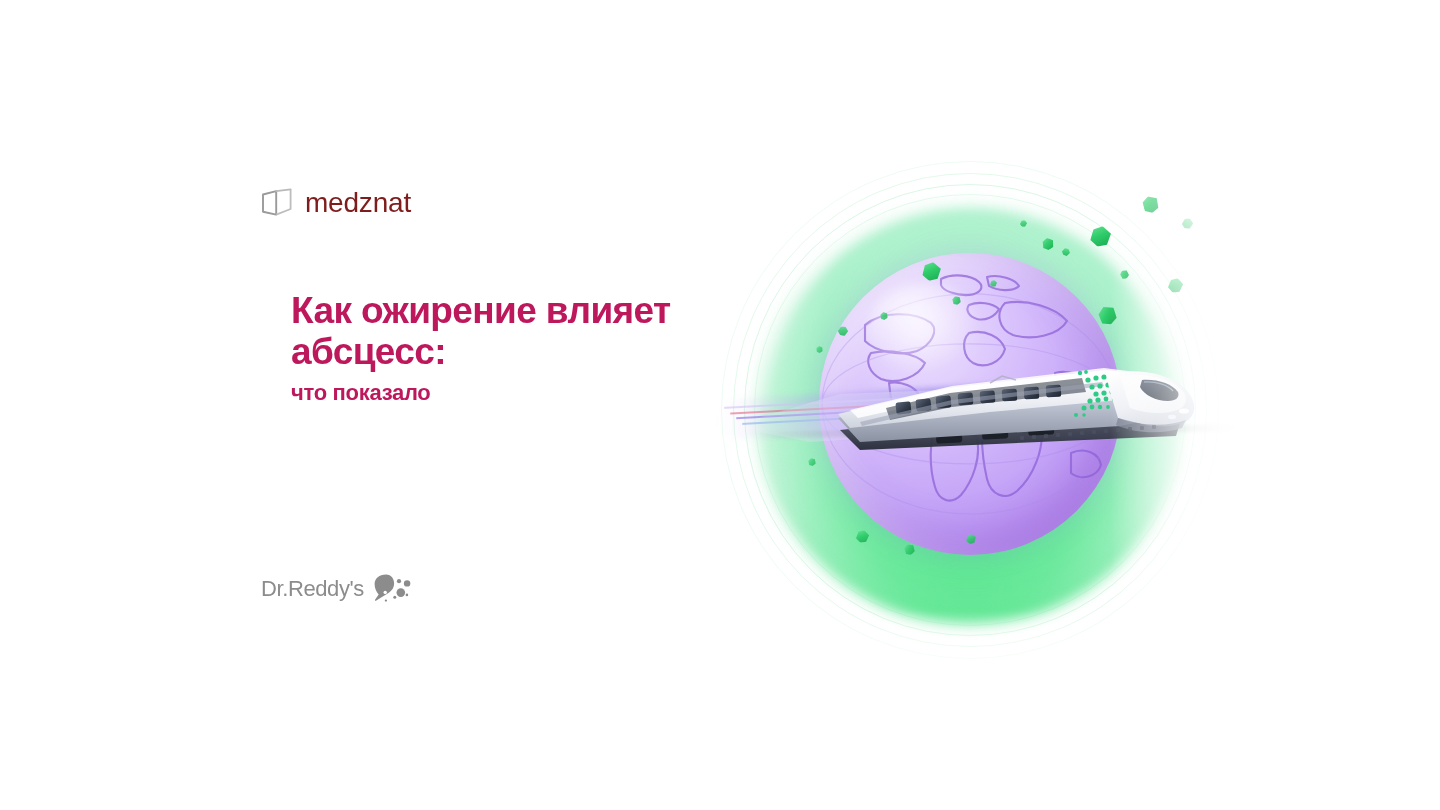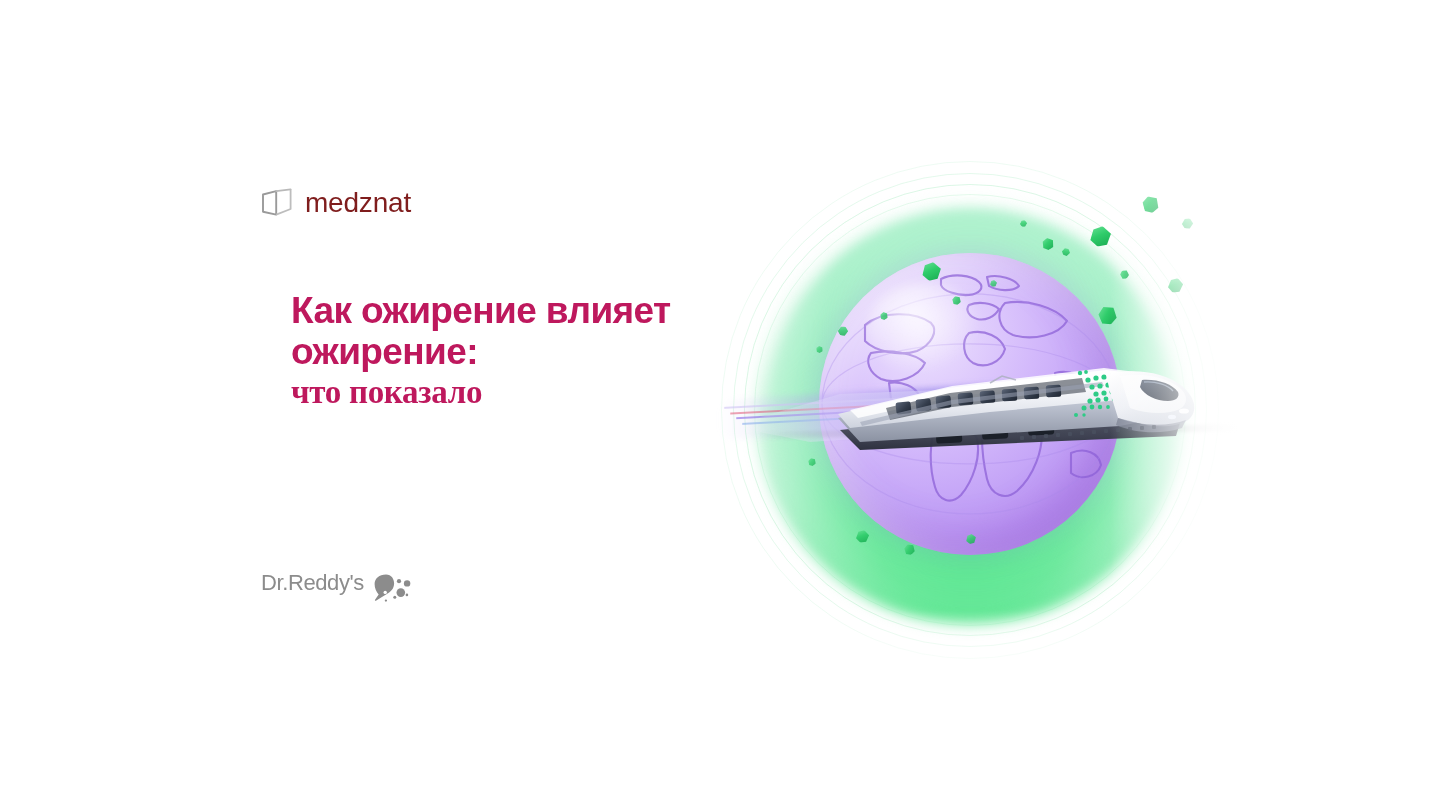--- a/index.html
+++ b/index.html
@@ -61,31 +61,31 @@
 
   .headline .ln {
     display:block;
     white-space:nowrap;
   }
   .headline .big {
     font-size:37px;
     line-height:41px;
   }
   .headline .small {
-    font-size:33px;
+    font-size:22px;
     line-height:41px;
     letter-spacing:-0.3px;
-    font-family:Liberation Serif, serif;
   }
 
   .partner {
     position:absolute;
     left:261px;
     top:572px;
     display:flex;
+    align-items:center;
     gap:8px;
     z-index:30;
   }
 
   .partner-word {
     font-family:"Liberation Sans", sans-serif;
     font-size:22px;
     font-weight:400;
     letter-spacing:-0.4px;
     color:#8c8c8c;
@@ -269,21 +269,21 @@
         <path d="M3 6.5 L16.2 3.2 L16.2 26.6 L3 23.8 Z" stroke="#9a9a9a" stroke-width="1.9" stroke-linejoin="round" fill="none"></path>
         <path d="M16.2 3.2 L30.6 1.4" stroke="#b9b9b9" stroke-width="1.8" stroke-linecap="round"></path>
         <path d="M30.6 1.4 L30.6 21.0 L16.2 26.6" stroke="#bdbdbd" stroke-width="1.8" stroke-linejoin="round" fill="none"></path>
       </svg>
     </span>
     <span class="brand-word">medznat</span>
   </div>
 
   <h1 class="headline">
     <span class="ln big">Как ожирение влияет</span>
-    <span class="ln big">ожирение:</span>
+    <span class="ln big">абсцесс:</span>
     <span class="ln small">что показало</span>
   </h1>
 
   <div class="partner">
     <span class="partner-word">Dr.Reddy's</span>
     <span>
       <svg class="partner-mark" viewBox="0 0 40 34" fill="none" aria-hidden="true">
         <path d="M13.6 2.2 C19.6 2.2 22.4 7.0 22.4 12.0 C22.4 17.6 18.6 21.4 13.6 24.0
                  L2.6 30.6 C1.9 31.0 1.2 30.2 1.7 29.6 L5.6 24.0
                  C3.0 21.0 1.2 16.8 1.2 12.6 C1.2 6.6 6.2 2.2 13.6 2.2 Z" fill="#8c8c8c" transform="translate(1.5,0.5) scale(0.92)"></path>

